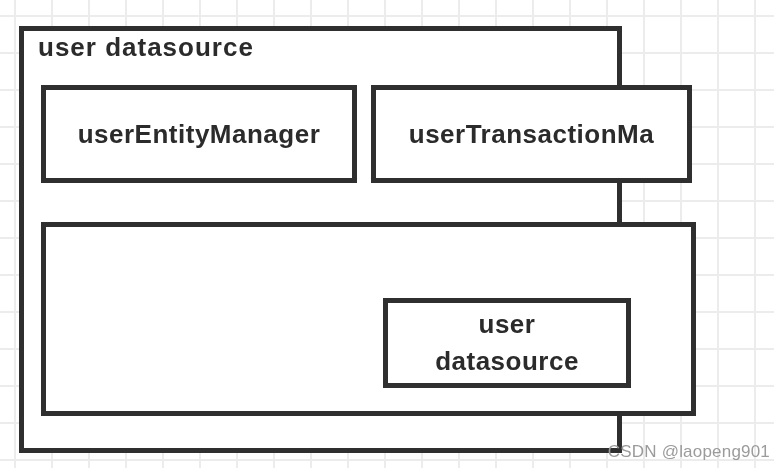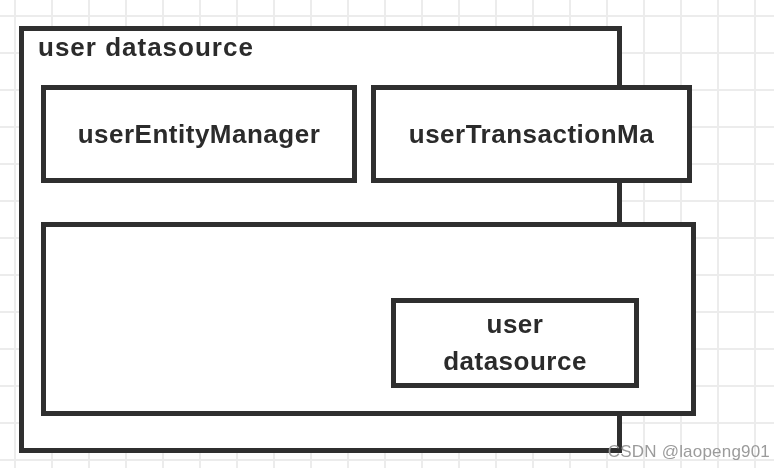--- a/index.html
+++ b/index.html
@@ -45,21 +45,21 @@
   .package-title {
     position: absolute;
     left: 14px; top: 3px;
     font-size: 25px;
     letter-spacing: 0.6px;
     white-space: nowrap;
   }
 
   .class-box   { top: 71px; height: 90px; }
   .class-box-1 { left: 25px;  width: 245px; }
-  .class-box-2 { left: 345px; width: 248px; }
+  .class-box-2 { left: 337px; width: 248px; }
 
   .label {
     display: flex;
     flex-direction: column;
     align-items: center;
     justify-content: center;
     width: 100%;
     height: 100%;
     text-align: center;
     font-size: 26px;

